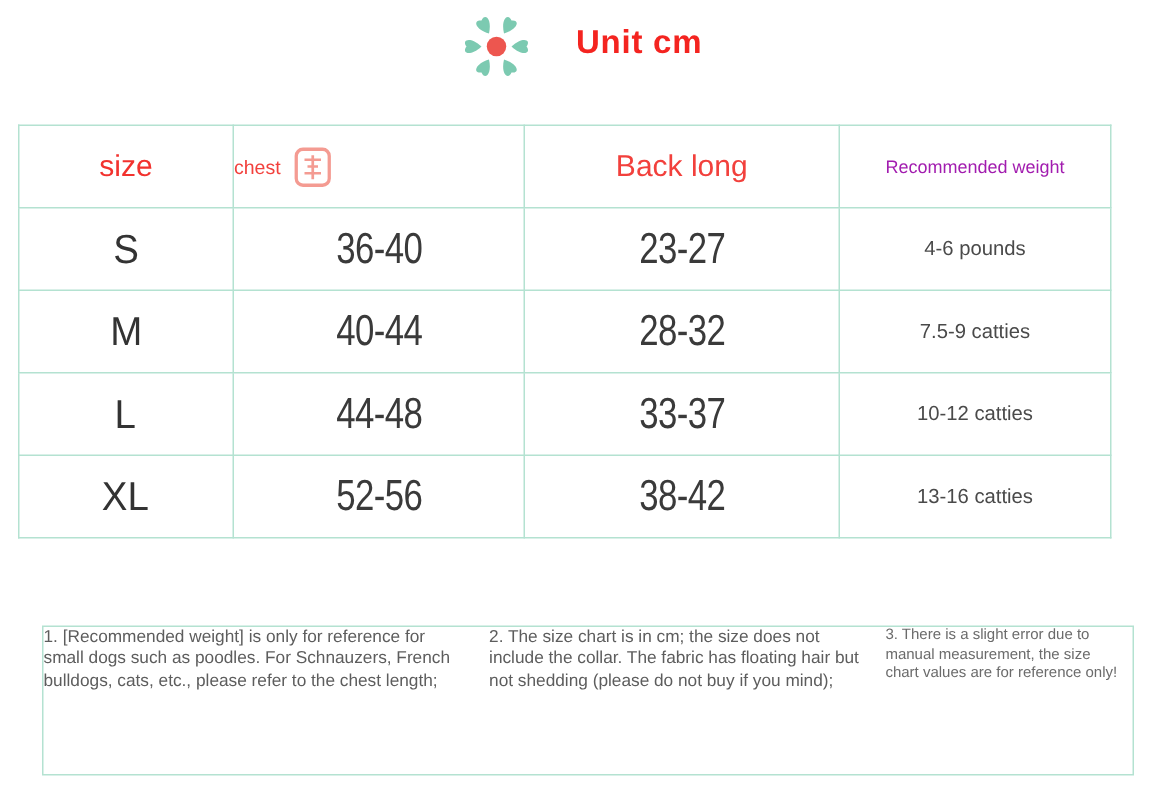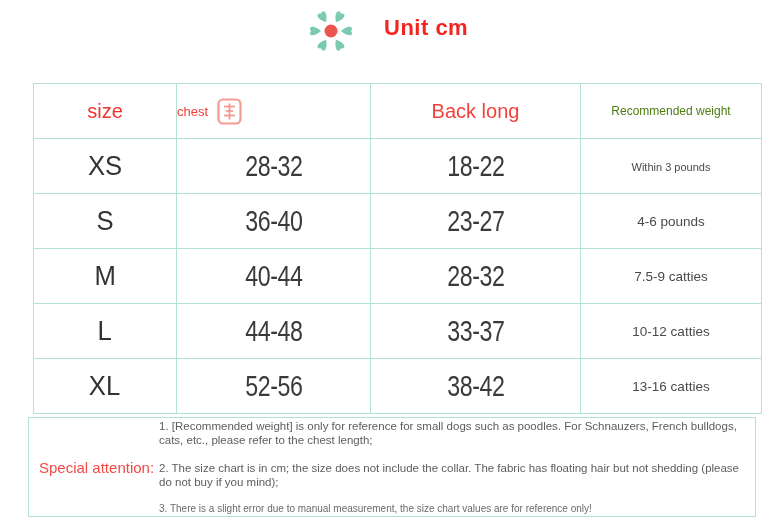--- a/index.html
+++ b/index.html
@@ -11,51 +11,51 @@
 
   
   .flower { position:absolute; left:305px; top:5px; width:52px; height:52px; }
   .unit-label {
     position:absolute; left:384px; top:15px;
     font-size:22px; font-weight:700; color:#f42420; letter-spacing:0.5px;
   }
 
   
   table.size-table {
-    position:absolute; left:33px; top:83px; width:728px;
+    position:absolute; left:12px; top:83px; width:728px;
     border-collapse:collapse; table-layout:fixed;
   }
   .size-table th, .size-table td {
     border:1.5px solid #b4e2d1; text-align:center; vertical-align:middle; padding:0;
     font-weight:400;
   }
   .size-table tr { height:55px; }
 
   .h-size  { font-size:20px; color:#f2322e; }
   .h-chest { font-size:13px; color:#f2403c; }
   .h-back  { font-size:20px; color:#f2403c; }
-  .h-weight{ font-size:12px; color:#4d7c0f; }
+  .h-weight{ font-size:12px; color:#a21caf; }
   .chest-wrap { display:flex; align-items:center; justify-content:flex-start; gap:9px; }
 
   .sz  { display:inline-block; font-size:27px; color:#333333; transform:scaleX(0.95); }
   .num { display:inline-block; font-size:29px; color:#3a3a3a; transform:scaleX(0.8); letter-spacing:-0.5px; }
   .wt  { font-size:13.5px; color:#4a4a4a; }
   .wt-small { font-size:11px; }
 
   
   .notes-box {
     position:absolute; left:28px; top:417px; width:728px; height:100px;
     border:1.5px solid #b4e2d1; box-sizing:border-box; display:flex; background:#fff;
   }
   .notes-label {
     width:120px; padding-left:10px; display:flex; align-items:center;
     color:#f34a45; font-size:15px; flex-shrink:0;
   }
   .notes-list {
-    flex:1; display:flex; flex-direction:column; justify-content:center;
+    flex:1; display:flex; flex-direction:row; justify-content:center;
     gap:13px; padding-right:10px;
   }
   .note { margin:0; color:#5d5d5d; font-size:11.5px; line-height:1.25; }
   .note.n3 { font-size:10px; color:#6b6b6b; }
 </style>
 </head>
 <body>
 
 <div class="page">
 
@@ -95,26 +95,20 @@
               <line x1="12.5" y1="5.5" x2="12.5" y2="21.5" stroke="#f49b92" stroke-width="1.8"></line>
             </svg>
           </div>
         </th>
         <th class="h-back">Back long</th>
         <th class="h-weight">Recommended weight</th>
       </tr>
     </thead>
     <tbody>
       <tr>
-        <td><span class="sz">XS</span></td>
-        <td><span class="num">28-32</span></td>
-        <td><span class="num">18-22</span></td>
-        <td><span class="wt wt-small">Within 3 pounds</span></td>
-      </tr>
-      <tr>
         <td><span class="sz">S</span></td>
         <td><span class="num">36-40</span></td>
         <td><span class="num">23-27</span></td>
         <td><span class="wt">4-6 pounds</span></td>
       </tr>
       <tr>
         <td><span class="sz">M</span></td>
         <td><span class="num">40-44</span></td>
         <td><span class="num">28-32</span></td>
         <td><span class="wt">7.5-9 catties</span></td>
@@ -128,21 +122,20 @@
       <tr>
         <td><span class="sz">XL</span></td>
         <td><span class="num">52-56</span></td>
         <td><span class="num">38-42</span></td>
         <td><span class="wt">13-16 catties</span></td>
       </tr>
     </tbody>
   </table>
 
   <div class="notes-box">
-    <div class="notes-label">Special attention:</div>
     <div class="notes-list">
       <p class="note n1">1. [Recommended weight] is only for reference for small dogs such as poodles. For Schnauzers, French bulldogs, cats, etc., please refer to the chest length;</p>
       <p class="note n2">2. The size chart is in cm; the size does not include the collar. The fabric has floating hair but not shedding (please do not buy if you mind);</p>
       <p class="note n3">3. There is a slight error due to manual measurement, the size chart values are for reference only!</p>
     </div>
   </div>
 
 </div>
 
 </body></html>

